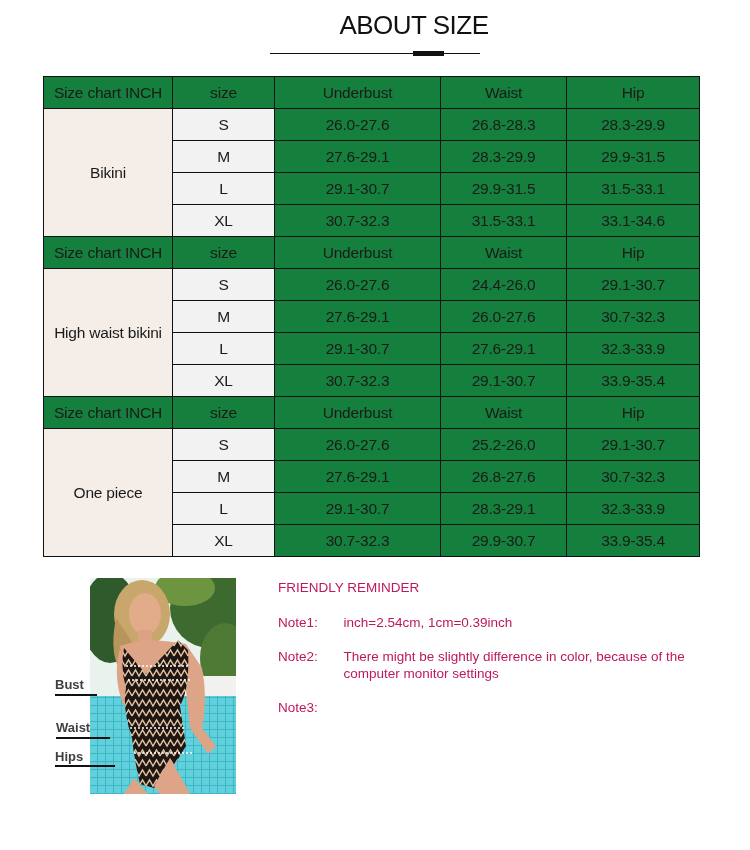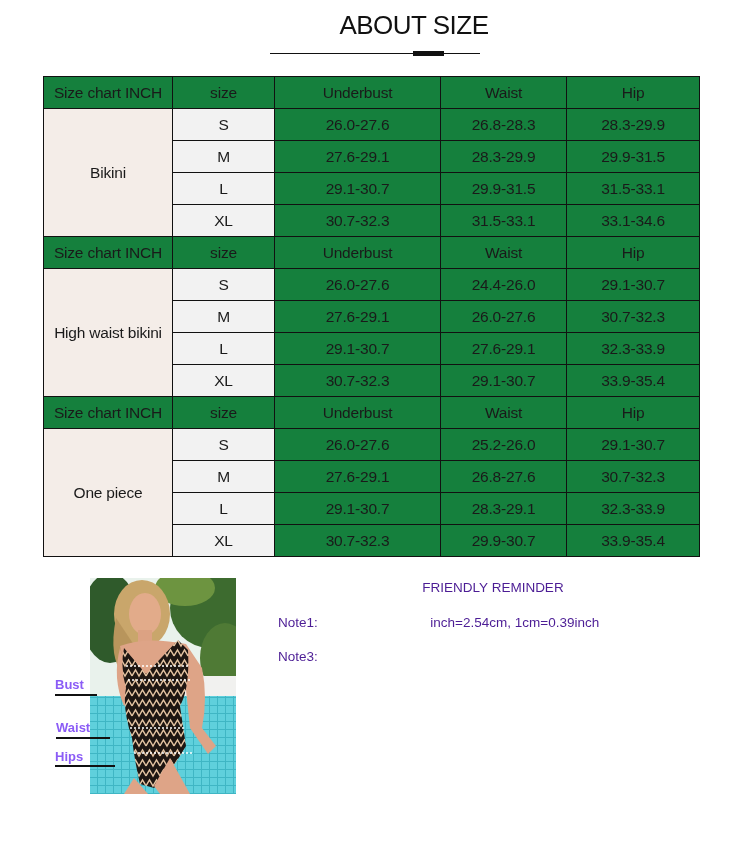--- a/index.html
+++ b/index.html
@@ -14,26 +14,26 @@
     table.chart { position: absolute; left: 43px; top: 76px; border-collapse: collapse;
                   width: 656px; table-layout: fixed; }
     table.chart td { border: 1px solid #111; height: 31px; padding: 0; text-align: center;
                      vertical-align: middle; font-size: 15.5px; color: #1a1a1a; letter-spacing: -0.2px; }
     td.hdr { background: #15803d; }
     td.cat { background: #f4ede8; margin-left: 44px; }
     td.sz { background: #f2f2f2; }
     td.val { background: #15803d; }
 
     .photo { position: absolute; left: 90px; top: 578px; width: 146px; height: 216px; overflow: hidden; }
-    .label { position: absolute; font-size: 13px; font-weight: bold; color: #8b5cf6; }
+    .label { position: absolute; font-size: 13px; font-weight: bold; color: #404040; }
     .label-line { position: absolute; height: 2px; background: #111; }
 
-    .notes { position: absolute; left: 278px; top: 580px; width: 430px; font-size: 13.5px; color: #4c1d95; line-height: 16.5px; text-align: center; }
+    .notes { position: absolute; left: 278px; top: 580px; width: 430px; font-size: 13.5px; color: #be185d; line-height: 16.5px; }
     .notes .heading { margin-bottom: 18px; }
-    .note { display: flex; margin-bottom: 18px; }
+    .note { display: flex; margin-bottom: 18px; gap: 22px; }
     .note .nlabel { flex: 0 0 auto; white-space: pre; }
     .note .ntext { flex: 1; }
   </style>
 </head>
 <body>
 
 <div class="title">ABOUT SIZE</div>
 <div class="title-rule"></div>
 <div class="title-accent"></div>
 
@@ -199,15 +199,19 @@
 <div class="label" style="left:55px; top:749px;">Hips</div>
 <div class="label-line" style="left:55px; top:765px; width:60px;"></div>
 
 <div class="notes">
   <div class="heading">FRIENDLY REMINDER</div>
   <div class="note">
     <span class="nlabel">Note1: </span>
     <span class="ntext">inch=2.54cm, 1cm=0.39inch</span>
   </div>
   <div class="note">
+    <span class="nlabel">Note2: </span>
+    <span class="ntext">There might be slightly difference in color,  because of the computer monitor settings</span>
+  </div>
+  <div class="note">
     <span class="nlabel">Note3: </span>
   </div>
 </div>
 
 </body></html>

